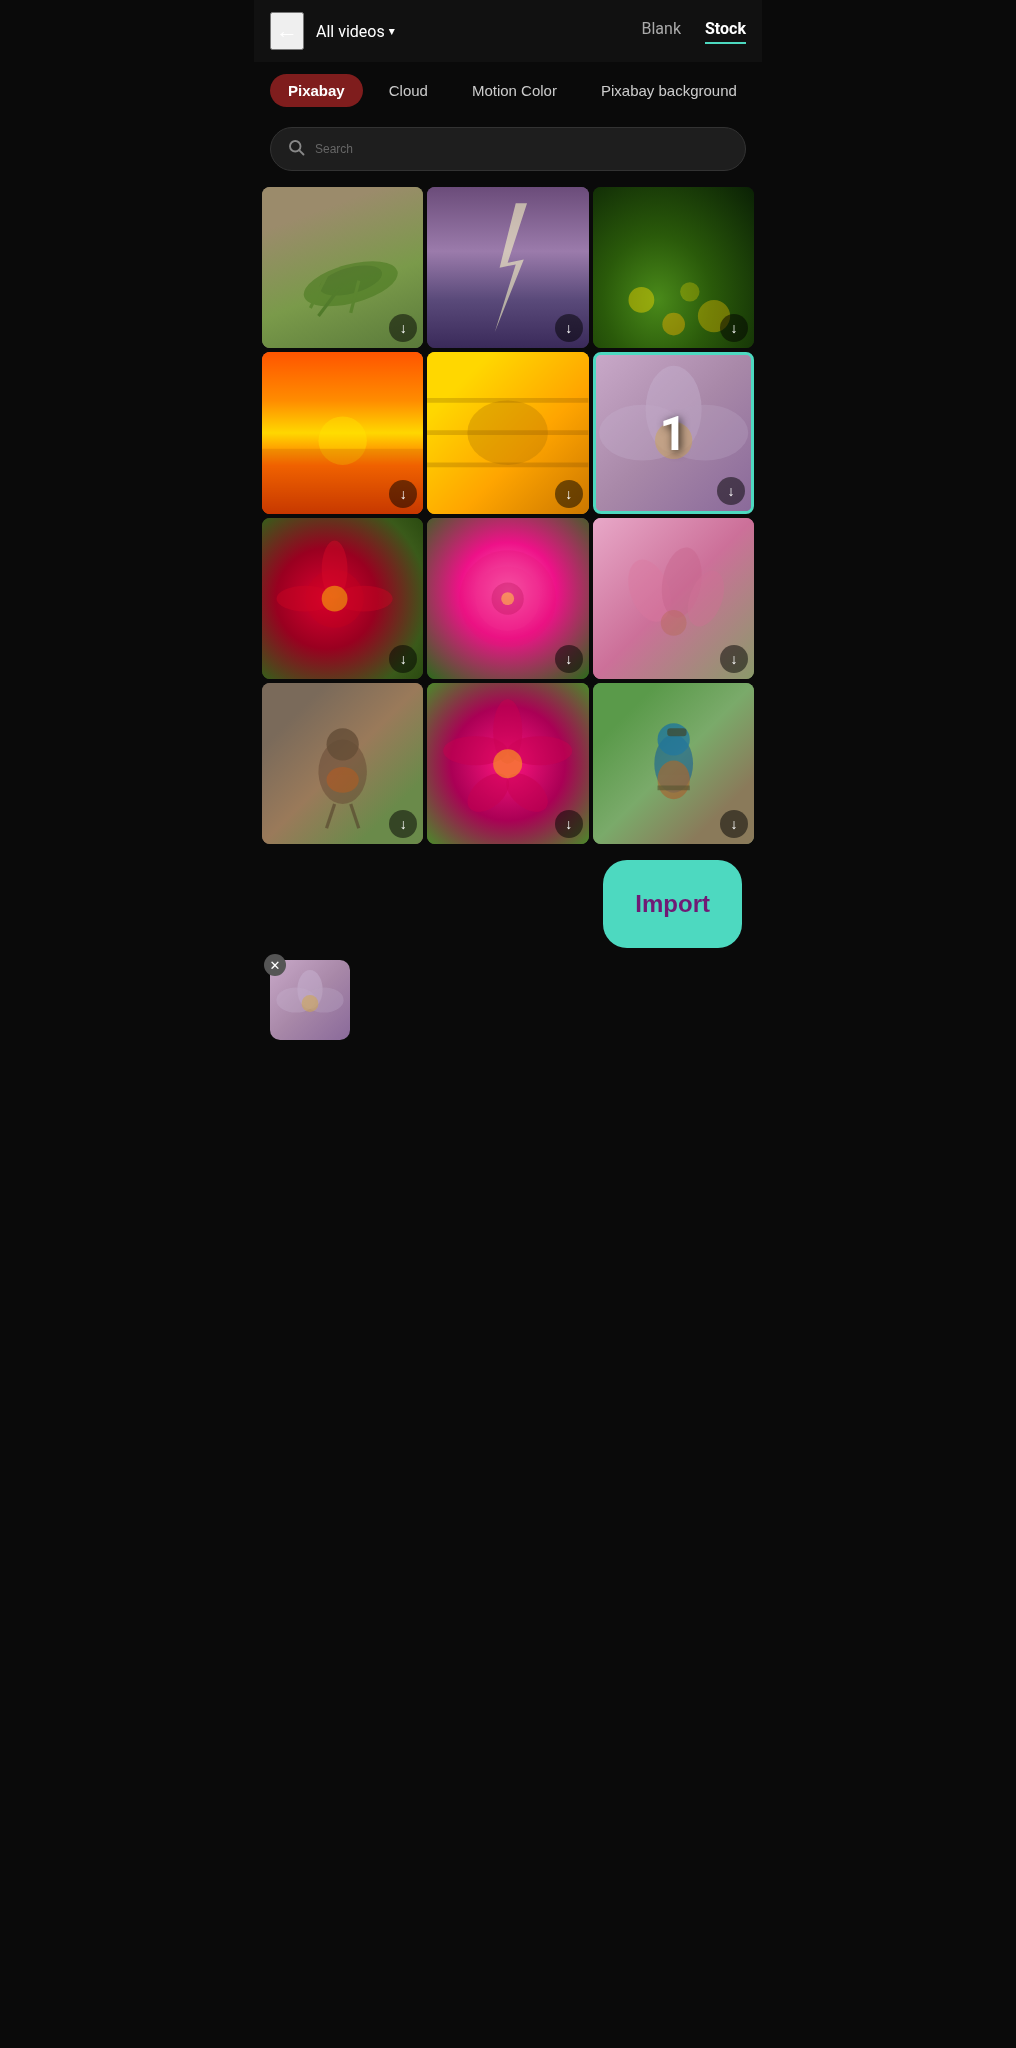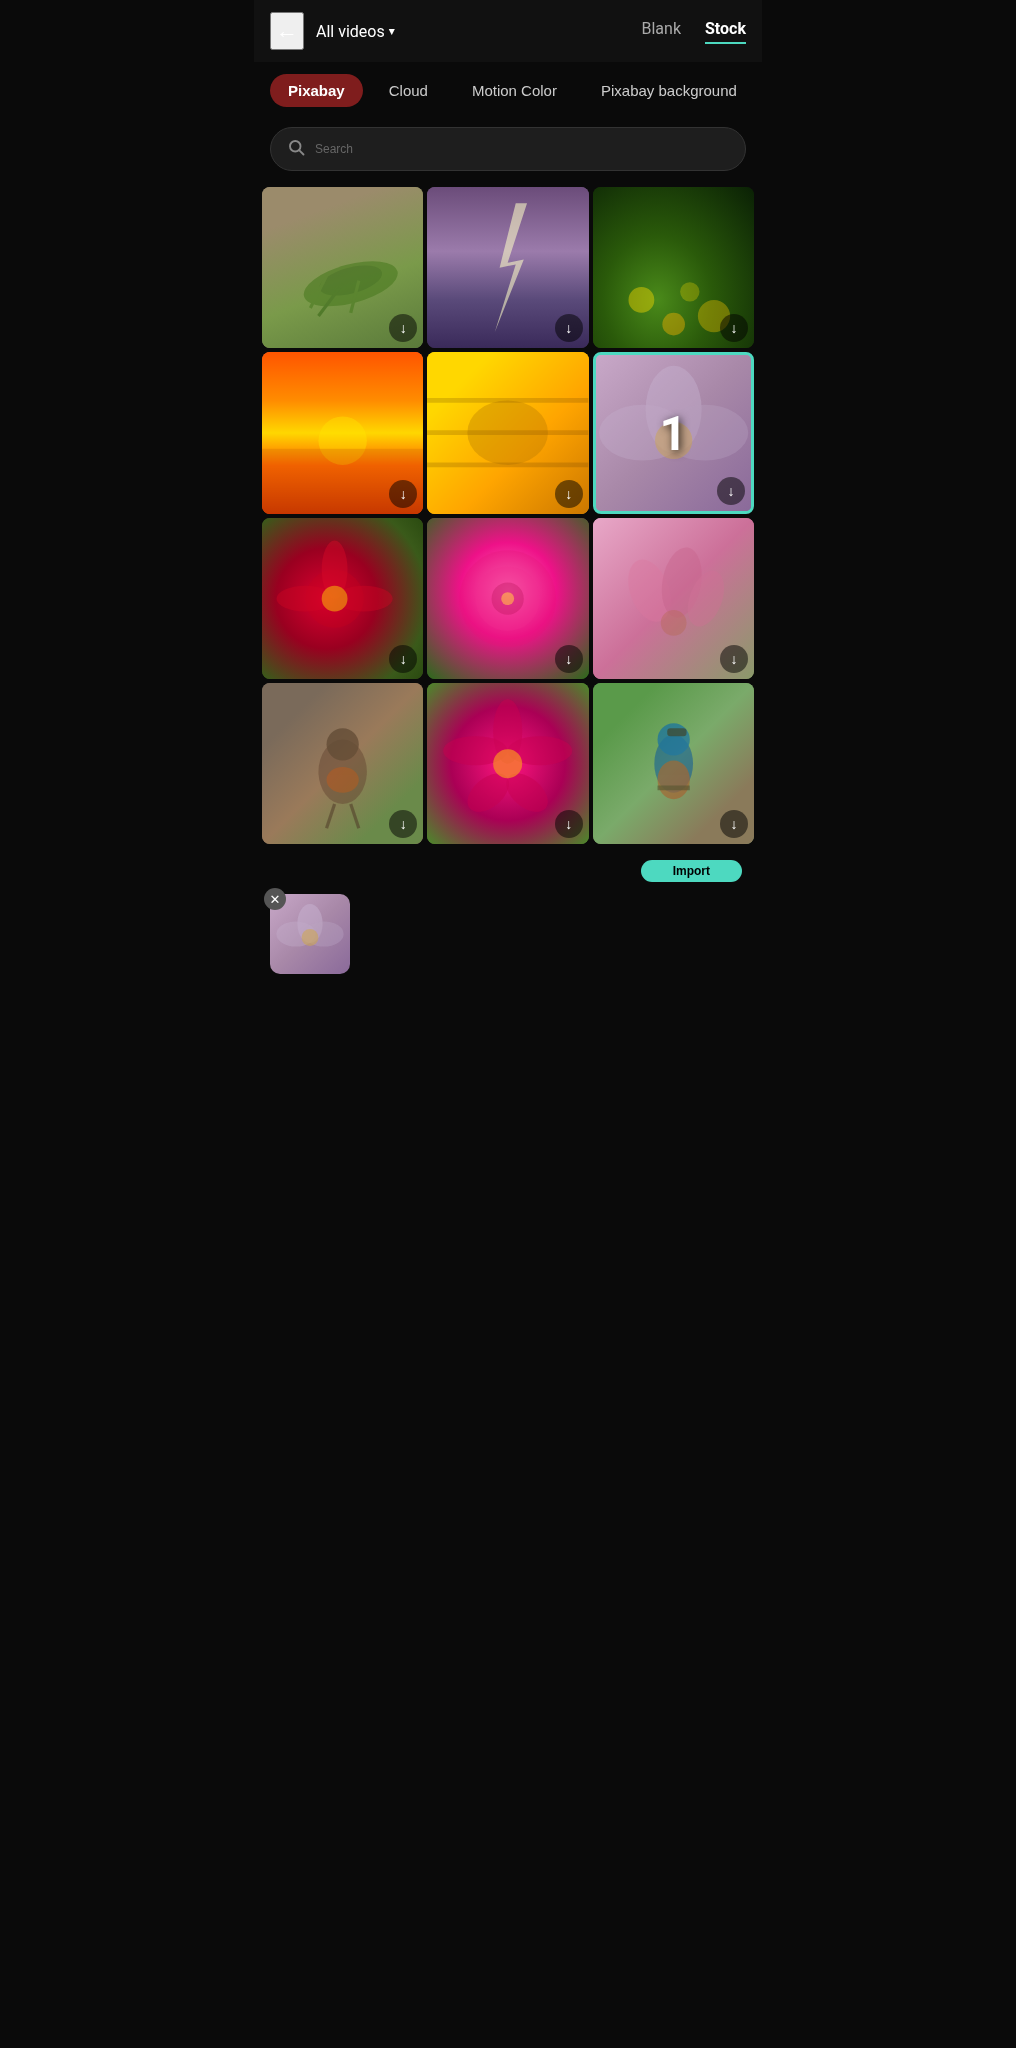--- a/index.html
+++ b/index.html
@@ -165,25 +165,25 @@
     }
 
     
     .import-container {
       display: flex;
       justify-content: flex-end;
       padding: 16px 20px 12px;
     }
     .import-btn {
       background: #4dd9c0;
-      color: #000000;
+      color: #701a75;
       border: none;
       border-radius: 24px;
-      padding: 4px 32px;
-      font-size: 12px;
+      padding: 30px 32px;
+      font-size: 24px;
       font-weight: 600;
       cursor: pointer;
     }
 
     
     .preview-container {
       position: relative;
       display: inline-block;
       margin: 0 16px 16px;
     }

